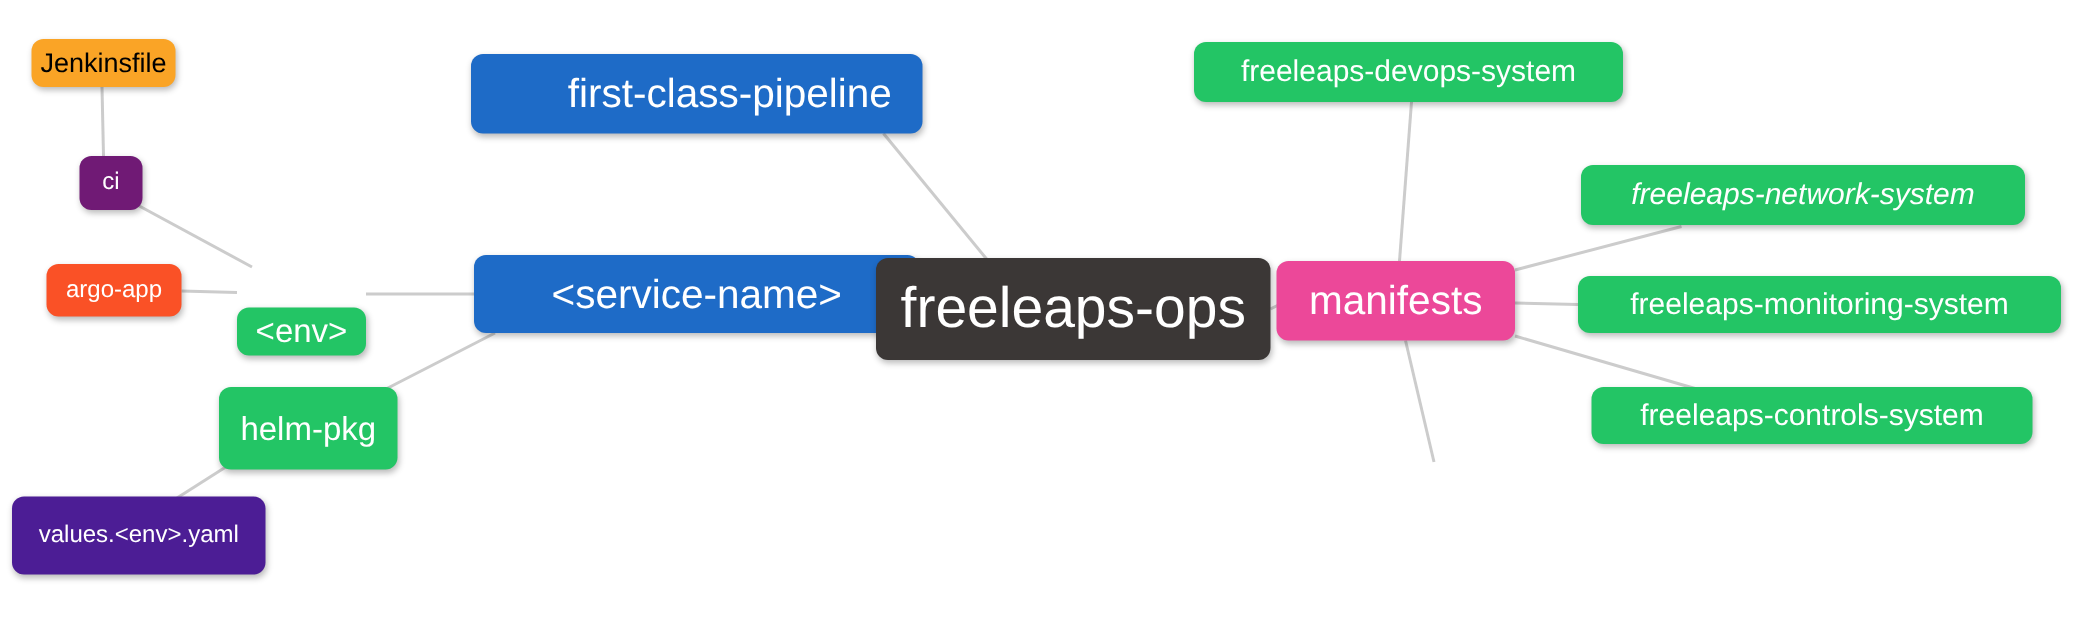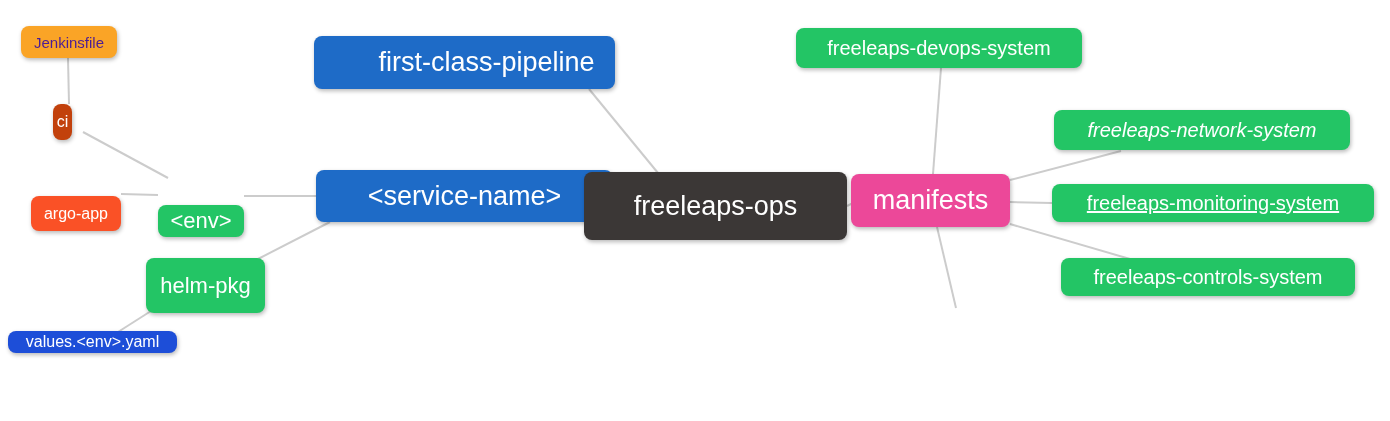--- a/index.html
+++ b/index.html
@@ -52,27 +52,27 @@
       <line x1="589" y1="89" x2="658" y2="173" stroke="#cccccc" stroke-width="2"></line>
       <line x1="567" y1="196" x2="586" y2="205" stroke="#cccccc" stroke-width="2"></line>
       <line x1="847" y1="206" x2="853" y2="203" stroke="#cccccc" stroke-width="2"></line>
       <line x1="933" y1="174" x2="941" y2="68" stroke="#cccccc" stroke-width="2"></line>
       <line x1="1010" y1="180" x2="1121" y2="151" stroke="#cccccc" stroke-width="2"></line>
       <line x1="1010" y1="202" x2="1052" y2="203" stroke="#cccccc" stroke-width="2"></line>
       <line x1="1010" y1="224" x2="1130" y2="259" stroke="#cccccc" stroke-width="2"></line>
       <line x1="937" y1="227" x2="956" y2="308" stroke="#cccccc" stroke-width="2"></line>
     </svg>
 
-<div class="node" style="left: 21px; top: 26px; width: 96px; height: 32px; font-size: 15px; background: rgb(250, 164, 38); color: #4c1d95;">Jenkinsfile</div>
-    <div class="node" style="left: 53px; top: 104px; width: 19px; height: 36px; font-size: 16px; background: #c2410c; color: rgb(255, 255, 255);">ci</div>
-    <div class="node" style="left: 31px; top: 176px; width: 90px; height: 35px; font-size: 16px; background: rgb(250, 81, 38); color: rgb(255, 255, 255); margin-top: 20px;">argo-app</div>
+<div class="node" style="left: 21px; top: 26px; width: 96px; height: 32px; font-size: 18px; background: rgb(250, 164, 38); color: #000000;">Jenkinsfile</div>
+    <div class="node" style="left: 53px; top: 104px; width: 42px; height: 36px; font-size: 16px; background: #701a75; color: rgb(255, 255, 255);">ci</div>
+    <div class="node" style="left: 31px; top: 176px; width: 90px; height: 35px; font-size: 16px; background: rgb(250, 81, 38); color: rgb(255, 255, 255);">argo-app</div>
     <div class="node" style="left: 158px; top: 175px; width: 86px; height: 32px; font-size: 22px; background: rgb(35, 197, 101); color: rgb(255, 255, 255); margin-top: 30px;">&lt;env&gt;</div>
     <div class="node" style="left: 146px; top: 258px; width: 119px; height: 55px; font-size: 22px; background: rgb(35, 197, 101); color: rgb(255, 255, 255);">helm-pkg</div>
-    <div class="node" style="left: 8px; top: 331px; width: 169px; height: 22px; font-size: 16px; background: #1d4ed8; color: rgb(255, 255, 255);">values.&lt;env&gt;.yaml</div>
+    <div class="node" style="left: 8px; top: 331px; width: 169px; height: 52px; font-size: 16px; background: #4c1d95; color: rgb(255, 255, 255);">values.&lt;env&gt;.yaml</div>
     <div class="node" style="left: 314px; top: 36px; width: 301px; height: 53px; font-size: 27px; background: rgb(30, 107, 199); color: rgb(255, 255, 255); padding-left: 44px;">first-class-pipeline</div>
     <div class="node" style="left: 316px; top: 170px; width: 297px; height: 52px; font-size: 27px; background: rgb(30, 107, 199); color: rgb(255, 255, 255);">&lt;service-name&gt;</div>
-    <div class="node" style="left: 584px; top: 172px; width: 263px; height: 68px; font-size: 27px; background: rgb(59, 55, 54); color: rgb(255, 255, 255);">freeleaps-ops</div>
+    <div class="node" style="left: 584px; top: 172px; width: 263px; height: 68px; font-size: 38px; background: rgb(59, 55, 54); color: rgb(255, 255, 255);">freeleaps-ops</div>
     <div class="node" style="left: 851px; top: 174px; width: 159px; height: 53px; font-size: 27px; background: #ec4899; color: rgb(255, 255, 255);">manifests</div>
     <div class="node" style="left: 796px; top: 28px; width: 286px; height: 40px; font-size: 20px; background: rgb(35, 197, 101); color: rgb(255, 255, 255);">freeleaps-devops-system</div>
     <div class="node" style="left: 1054px; top: 110px; width: 296px; height: 40px; font-size: 20px; background: rgb(35, 197, 101); color: rgb(255, 255, 255); font-style: italic;">freeleaps-network-system</div>
-    <div class="node" style="left: 1052px; top: 184px; width: 322px; height: 38px; font-size: 20px; background: rgb(35, 197, 101); color: rgb(255, 255, 255); text-decoration: underline;">freeleaps-monitoring-system</div>
+    <div class="node" style="left: 1052px; top: 184px; width: 322px; height: 38px; font-size: 20px; background: rgb(35, 197, 101); color: rgb(255, 255, 255);">freeleaps-monitoring-system</div>
     <div class="node" style="left: 1061px; top: 258px; width: 294px; height: 38px; font-size: 20px; background: rgb(35, 197, 101); color: rgb(255, 255, 255);">freeleaps-controls-system</div>
   </div>
 
 </body></html>

